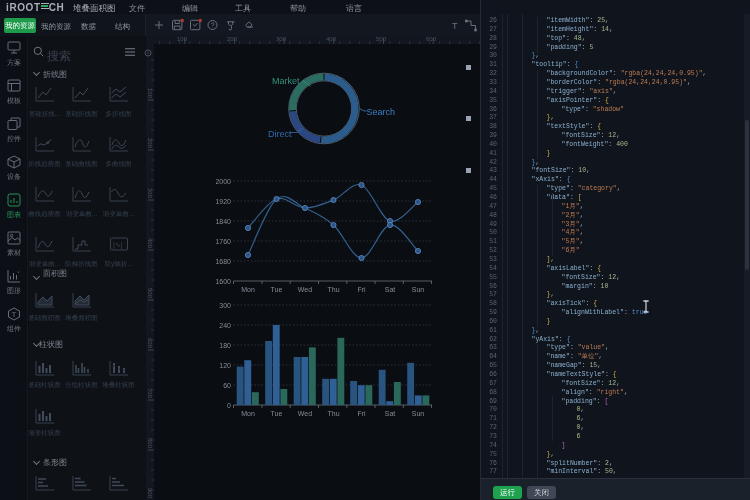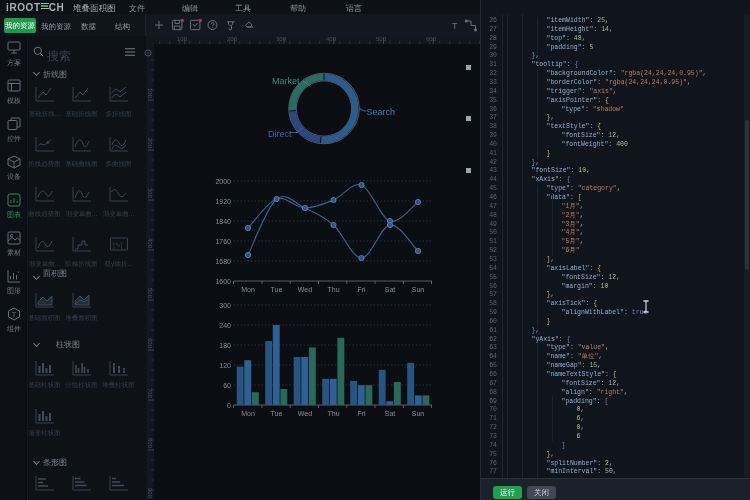--- a/index.html
+++ b/index.html
@@ -148,21 +148,21 @@
       <circle cx="4.8" cy="4.8" r="3.6" stroke="#6f7681"></circle>
       <path d="M7.5 7.5 L10.2 10.2" stroke="#6f7681"></path>
       <path d="M92 2.8 h10 M92 6 h10 M92 9.2 h10" stroke="#79808a" stroke-width="1.1"></path>
     </svg>
 <div class="abs" style="left:47px;top:48px;font-size:12px;color:#39414d">搜索</div>
 <div class="chev" style="top:70px"></div>
     <div class="sechead" style="left:43px;top:68.5px">折线图</div>
 <div class="chev" style="top:273.5px"></div>
     <div class="sechead" style="left:43px;top:268px">面积图</div>
 <div class="chev" style="top:340.5px"></div>
-    <div class="sechead" style="left:56px;top:339px">柱状图</div>
+    <div class="sechead" style="left:39px;top:339px">柱状图</div>
 <div class="chev" style="top:458.5px"></div>
     <div class="sechead" style="left:43px;top:457px">条形图</div>
 <svg class="abs" style="left:29px;top:80px" width="116" height="420" viewBox="0 0 116 420" fill="none" stroke="#39424f" stroke-width="1">
 <g transform="translate(6,7)">
         <path d="M1 0 V14 H19"></path>
         <path d="M3 11 L8 5 L11 8 L16 1" stroke="#414a58"></path>
       </g>
 <g transform="translate(43,7)">
         <path d="M1 0 V14 H19"></path>
         <path d="M3 11 L8 5 L11 8 L16 1" stroke="#414a58"></path>

